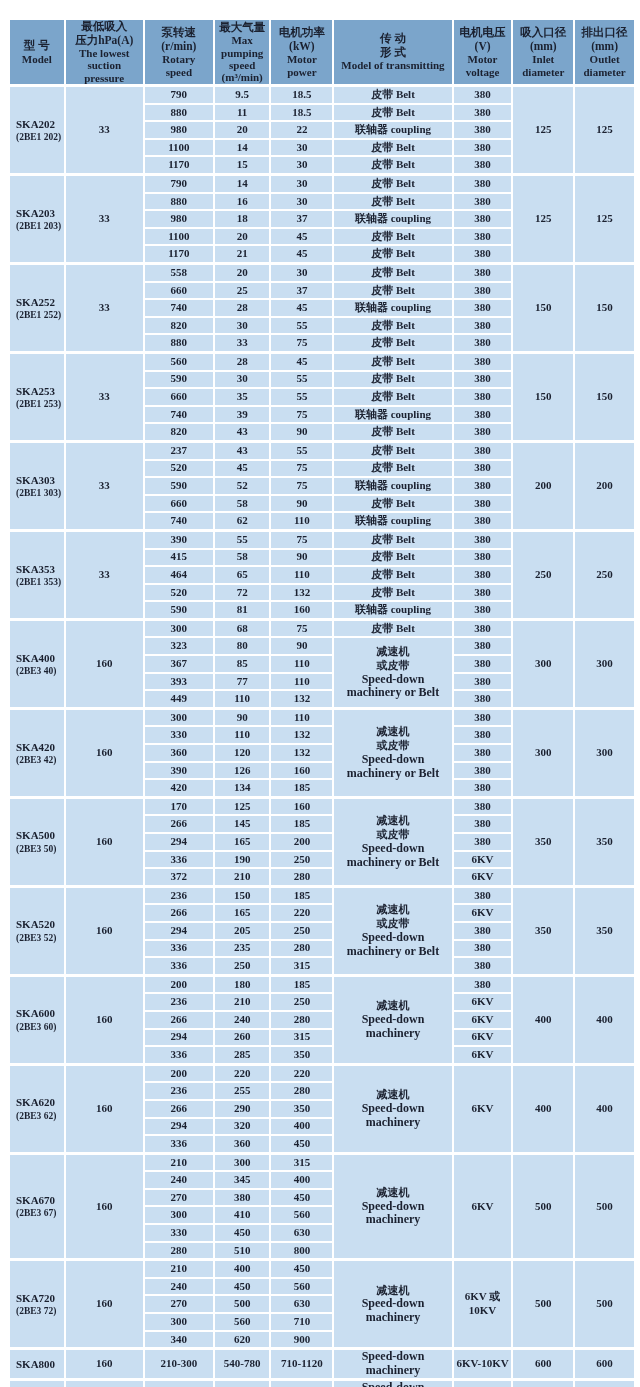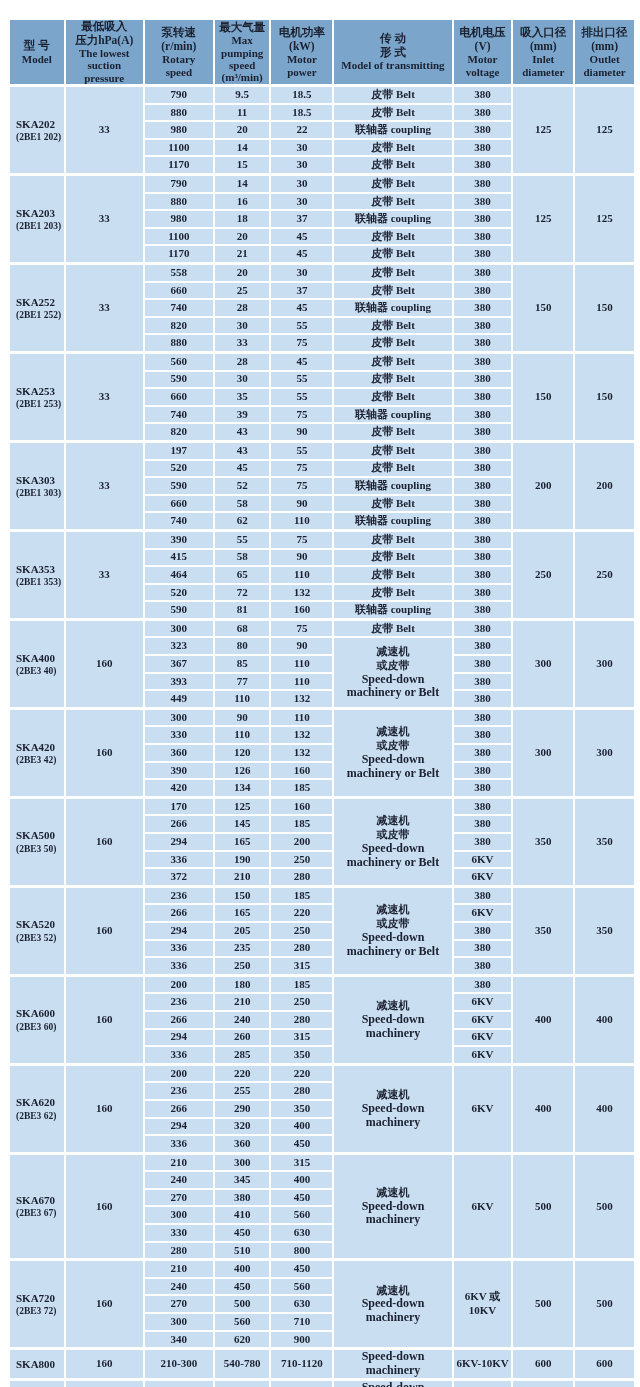--- a/index.html
+++ b/index.html
@@ -516,21 +516,21 @@
         </tr>
         <tr class="block-start">
           <td class="model-cell" rowspan="5">
             <div class="model-name">SKA303</div>
             <div class="model-sub">(2BE1 303)</div>
           </td>
           <td rowspan="5">
             <div class="num">33</div>
           </td>
           <td>
-            <div class="num">197</div>
+            <div class="num">237</div>
           </td>
           <td>
             <div class="num">43</div>
           </td>
           <td>
             <div class="num">55</div>
           </td>
           <td rowspan="1">
             <div class="zh-line"><span>皮带</span><span class="en-inline"> Belt</span></div>
           </td>

